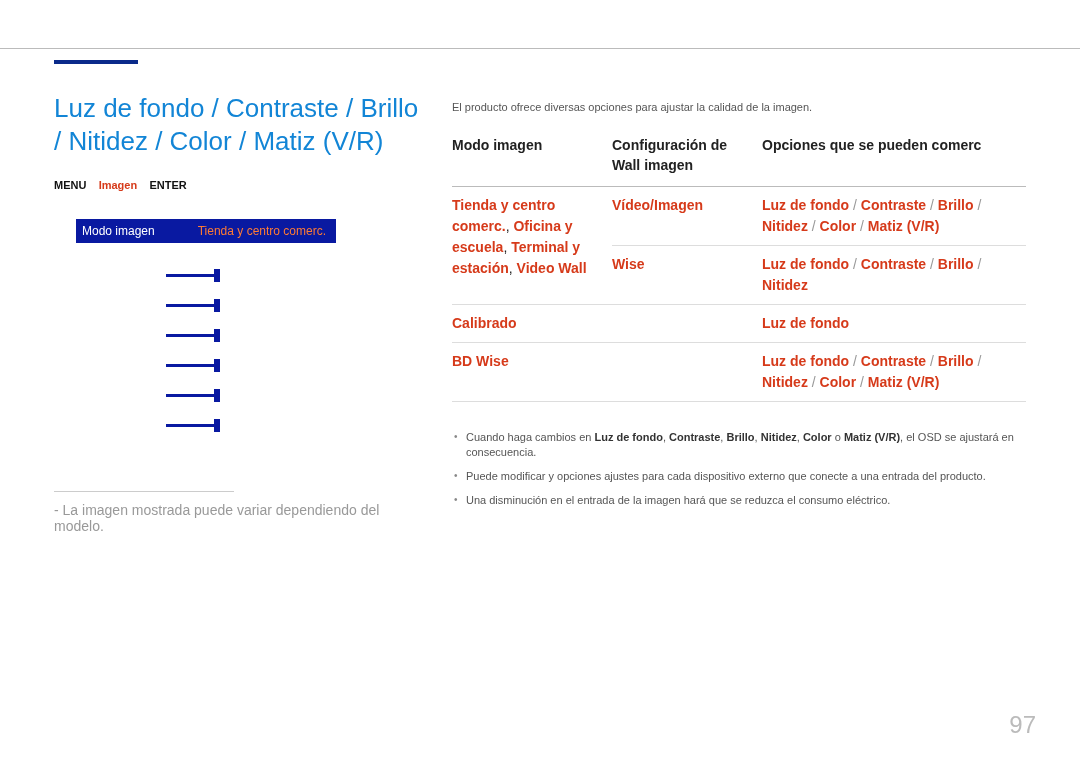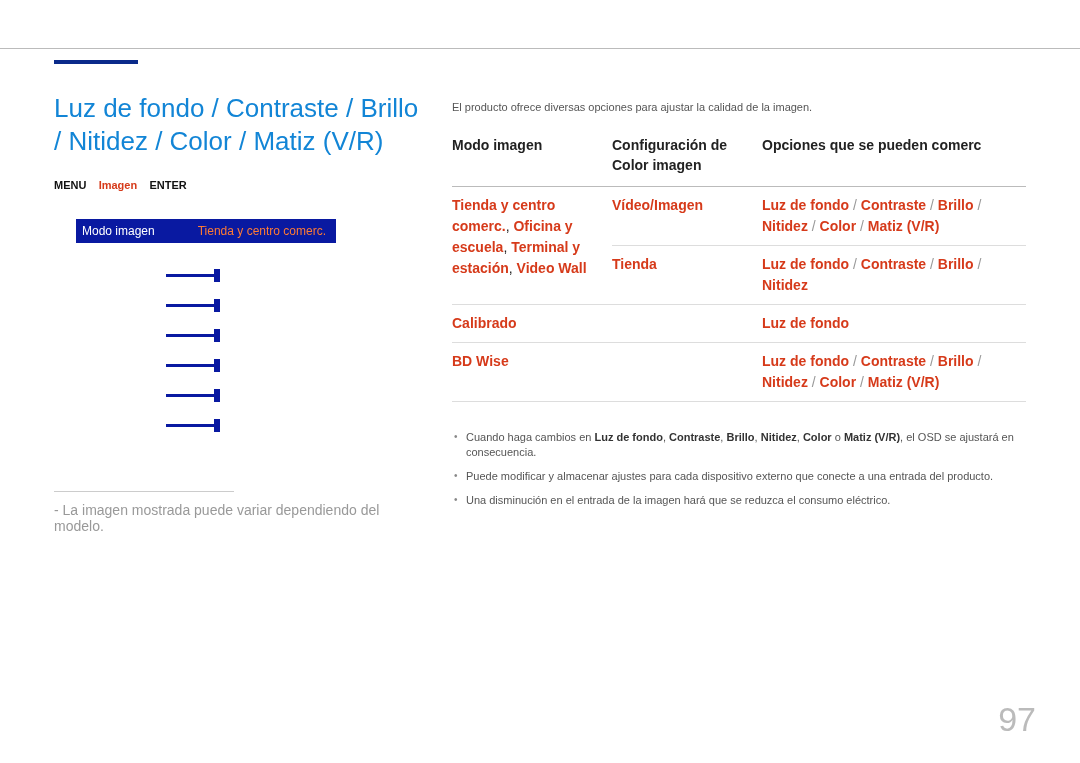--- a/index.html
+++ b/index.html
@@ -149,21 +149,21 @@
     left: 2px;
     top: 0;
     color: #888;
     font-size: 10px;
   }
   ul.notes b { color: #333; font-weight: 700; }
   .page-number {
     position: absolute;
     bottom: 24px;
     right: 44px;
-    font-size: 34px;
+    font-size: 24px;
     color: #bbb;
     font-weight: 300;
   }
 </style>
 </head>
 <body>
 
 <div class="top-rule"></div>
 <div class="accent-bar"></div>
 
@@ -202,47 +202,47 @@
 
   <table class="options">
     <colgroup>
         <col class="c1">
         <col class="c2">
         <col class="c3">
       </colgroup>
     <thead>
       <tr>
         <th>Modo imagen</th>
-        <th>Configuración de Color imagen</th>
+        <th>Configuración de Wall imagen</th>
         <th>Opciones que se pueden comerc</th>
       </tr>
     </thead>
     <tbody id="rows">
         <tr>
           <td rowspan="2"><span>Tienda y centro comerc.</span><span class="black">, </span><span>Oficina y escuela</span><span class="black">, </span><span>Terminal y estación</span><span class="black">, </span><span>Video Wall</span></td>
           <td>Vídeo/Imagen</td>
           <td>Luz de fondo <span class="sep">/</span> Contraste <span class="sep">/</span> Brillo <span class="sep">/</span> Nitidez <span class="sep">/</span> Color <span class="sep">/</span> Matiz (V/R)</td>
         </tr>
         <tr>
-          <td>Tienda</td>
+          <td>Wise</td>
           <td>Luz de fondo <span class="sep">/</span> Contraste <span class="sep">/</span> Brillo <span class="sep">/</span> Nitidez</td>
         </tr>
         <tr>
           <td><span>Calibrado</span></td>
           <td></td>
           <td>Luz de fondo</td>
         </tr>
         <tr>
           <td><span>BD Wise</span></td>
           <td></td>
           <td>Luz de fondo <span class="sep">/</span> Contraste <span class="sep">/</span> Brillo <span class="sep">/</span> Nitidez <span class="sep">/</span> Color <span class="sep">/</span> Matiz (V/R)</td>
         </tr>
       </tbody>
   </table>
 
   <ul class="notes" id="notes">
       <li>Cuando haga cambios en <b>Luz de fondo</b>, <b>Contraste</b>, <b>Brillo</b>, <b>Nitidez</b>, <b>Color</b> o <b>Matiz (V/R)</b>, el OSD se ajustará en consecuencia.</li>
-      <li>Puede modificar y almacenar ajustes para cada dispositivo externo que conecte a una entrada del producto.</li>
+      <li>Puede modificar y opciones ajustes para cada dispositivo externo que conecte a una entrada del producto.</li>
       <li>Una disminución en el entrada de la imagen hará que se reduzca el consumo eléctrico.</li>
     </ul>
 </div>
 
 <div class="page-number">97</div>
 
 </body></html>

